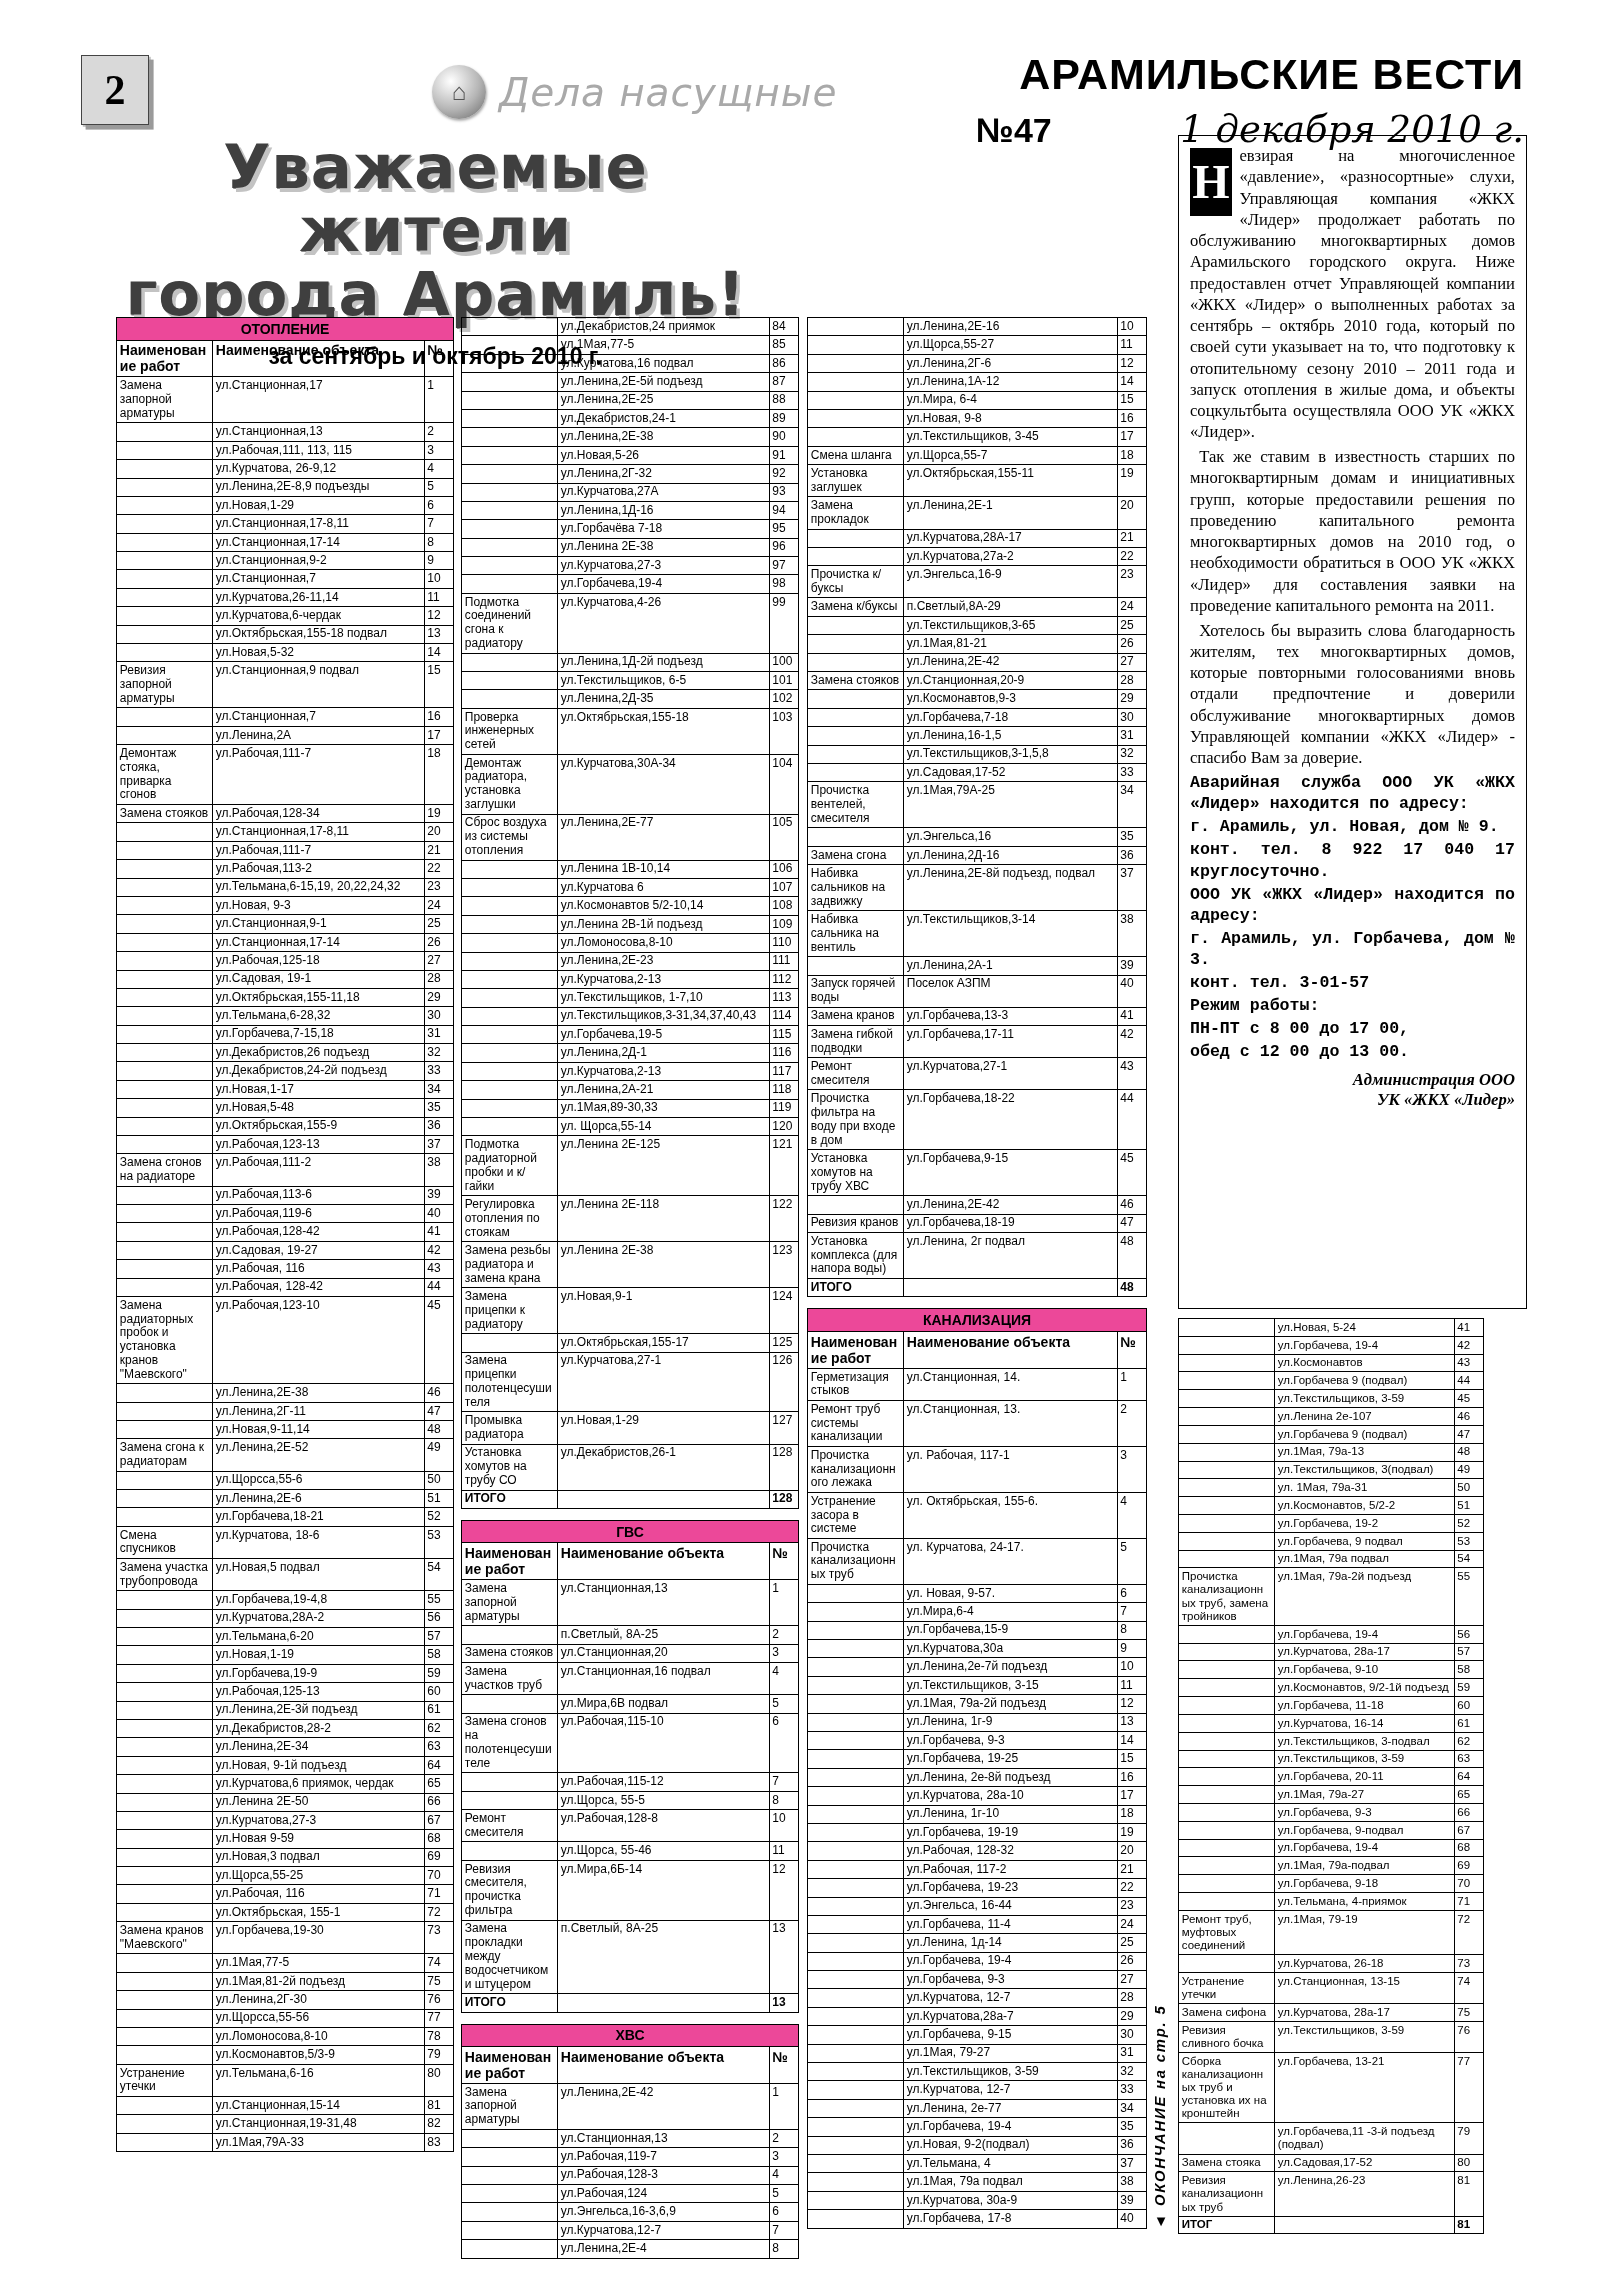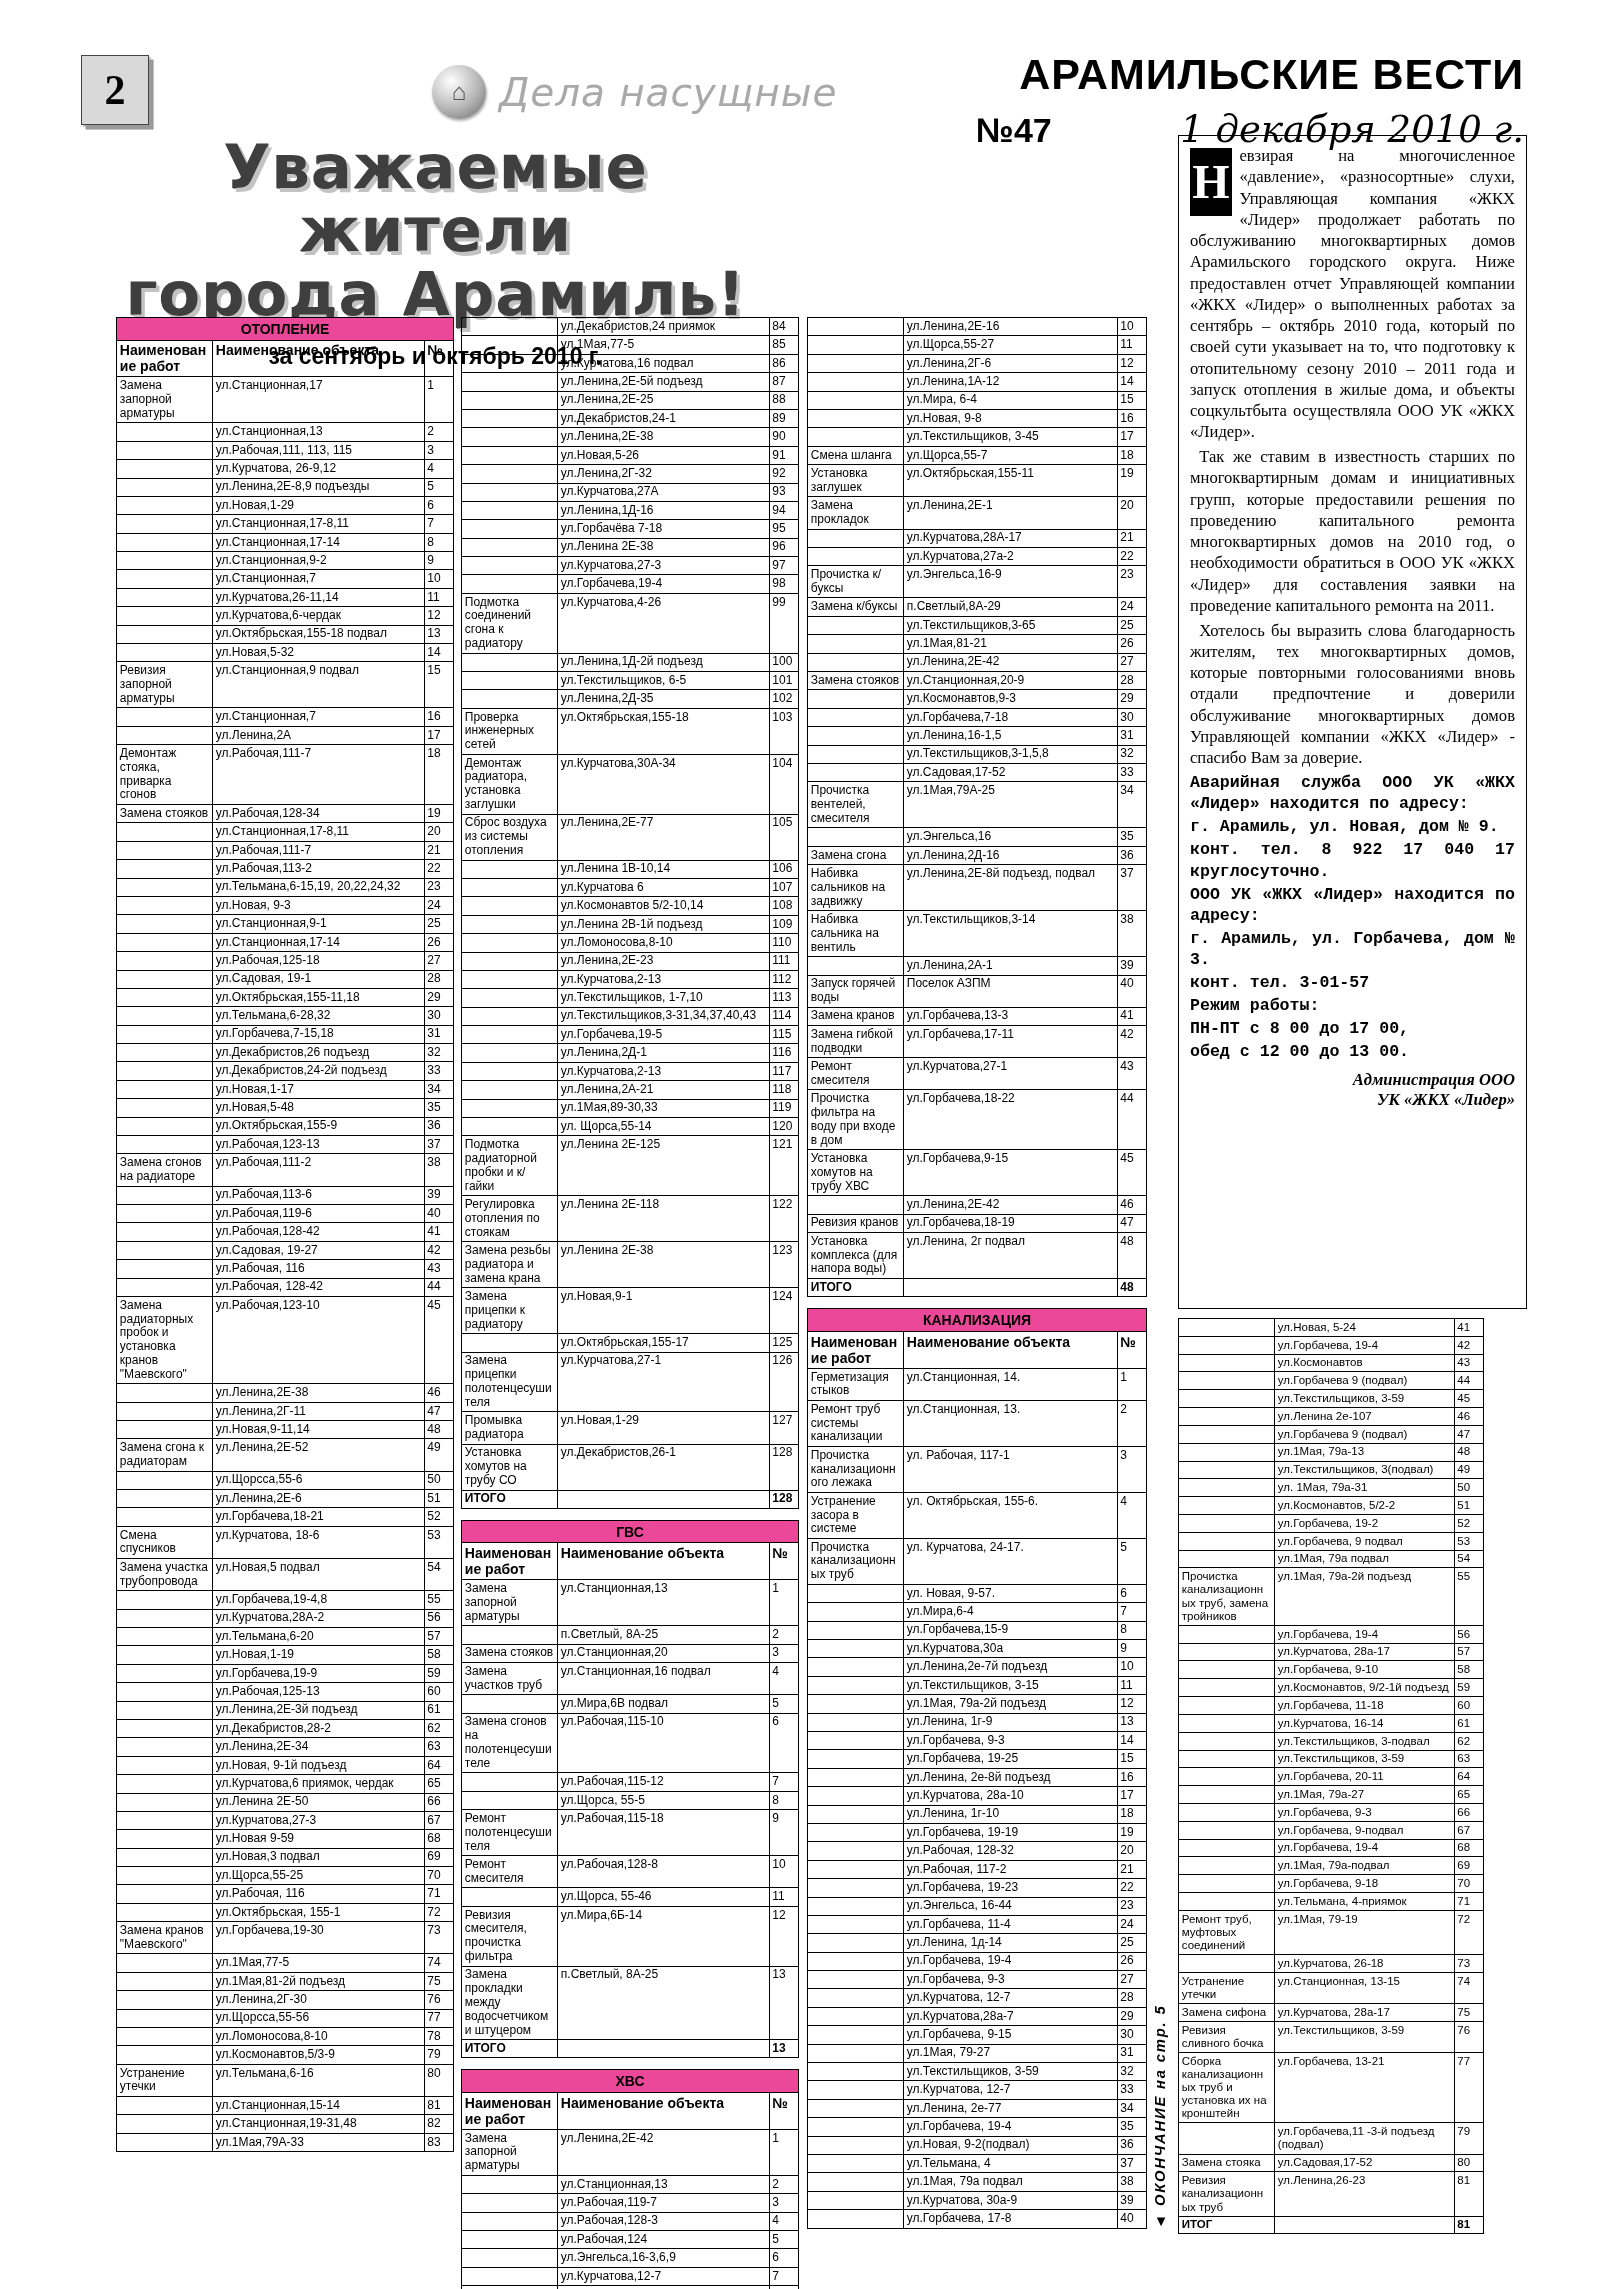--- a/index.html
+++ b/index.html
@@ -868,25 +868,20 @@
             <td></td>
             <td>ул.Рабочая,115-12</td>
             <td>7</td>
           </tr>
           <tr>
             <td></td>
             <td>ул.Щорса, 55-5</td>
             <td>8</td>
           </tr>
           <tr>
-            <td>Ремонт полотенцесушителя</td>
-            <td>ул.Рабочая,115-18</td>
-            <td>9</td>
-          </tr>
-          <tr>
             <td>Ремонт смесителя</td>
             <td>ул.Рабочая,128-8</td>
             <td>10</td>
           </tr>
           <tr>
             <td></td>
             <td>ул.Щорса, 55-46</td>
             <td>11</td>
           </tr>
           <tr>

